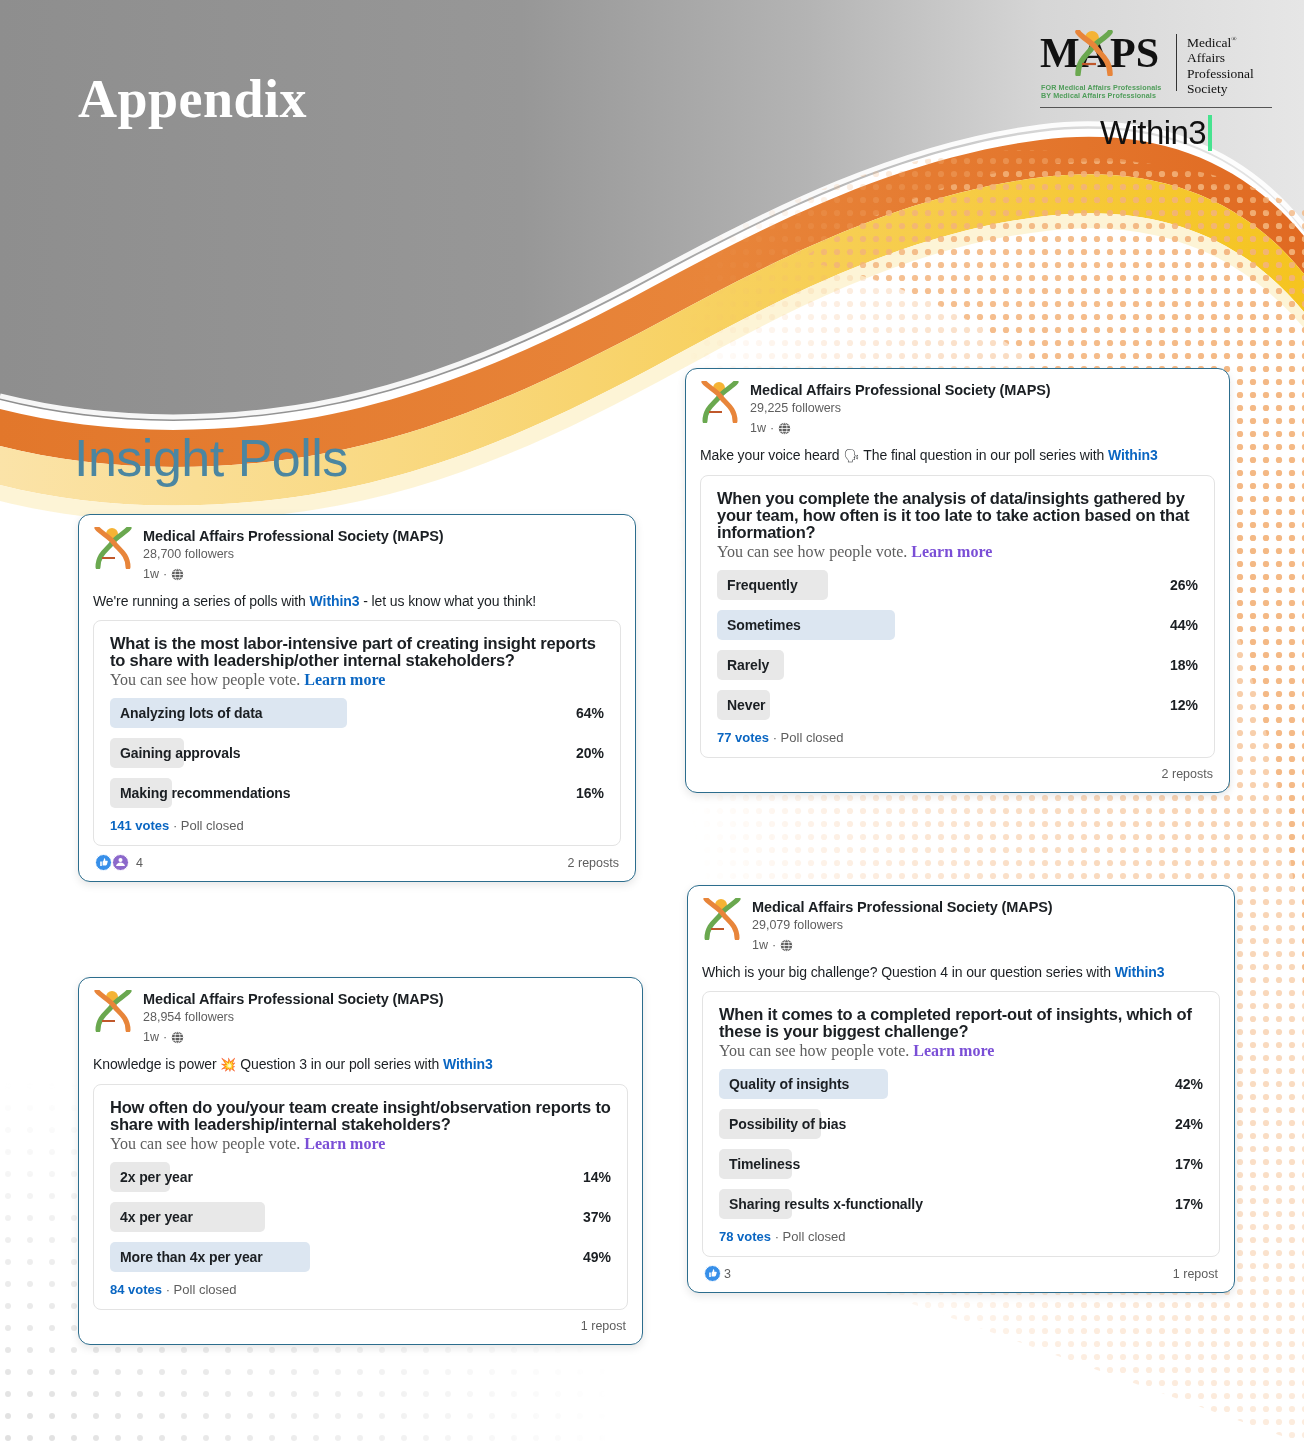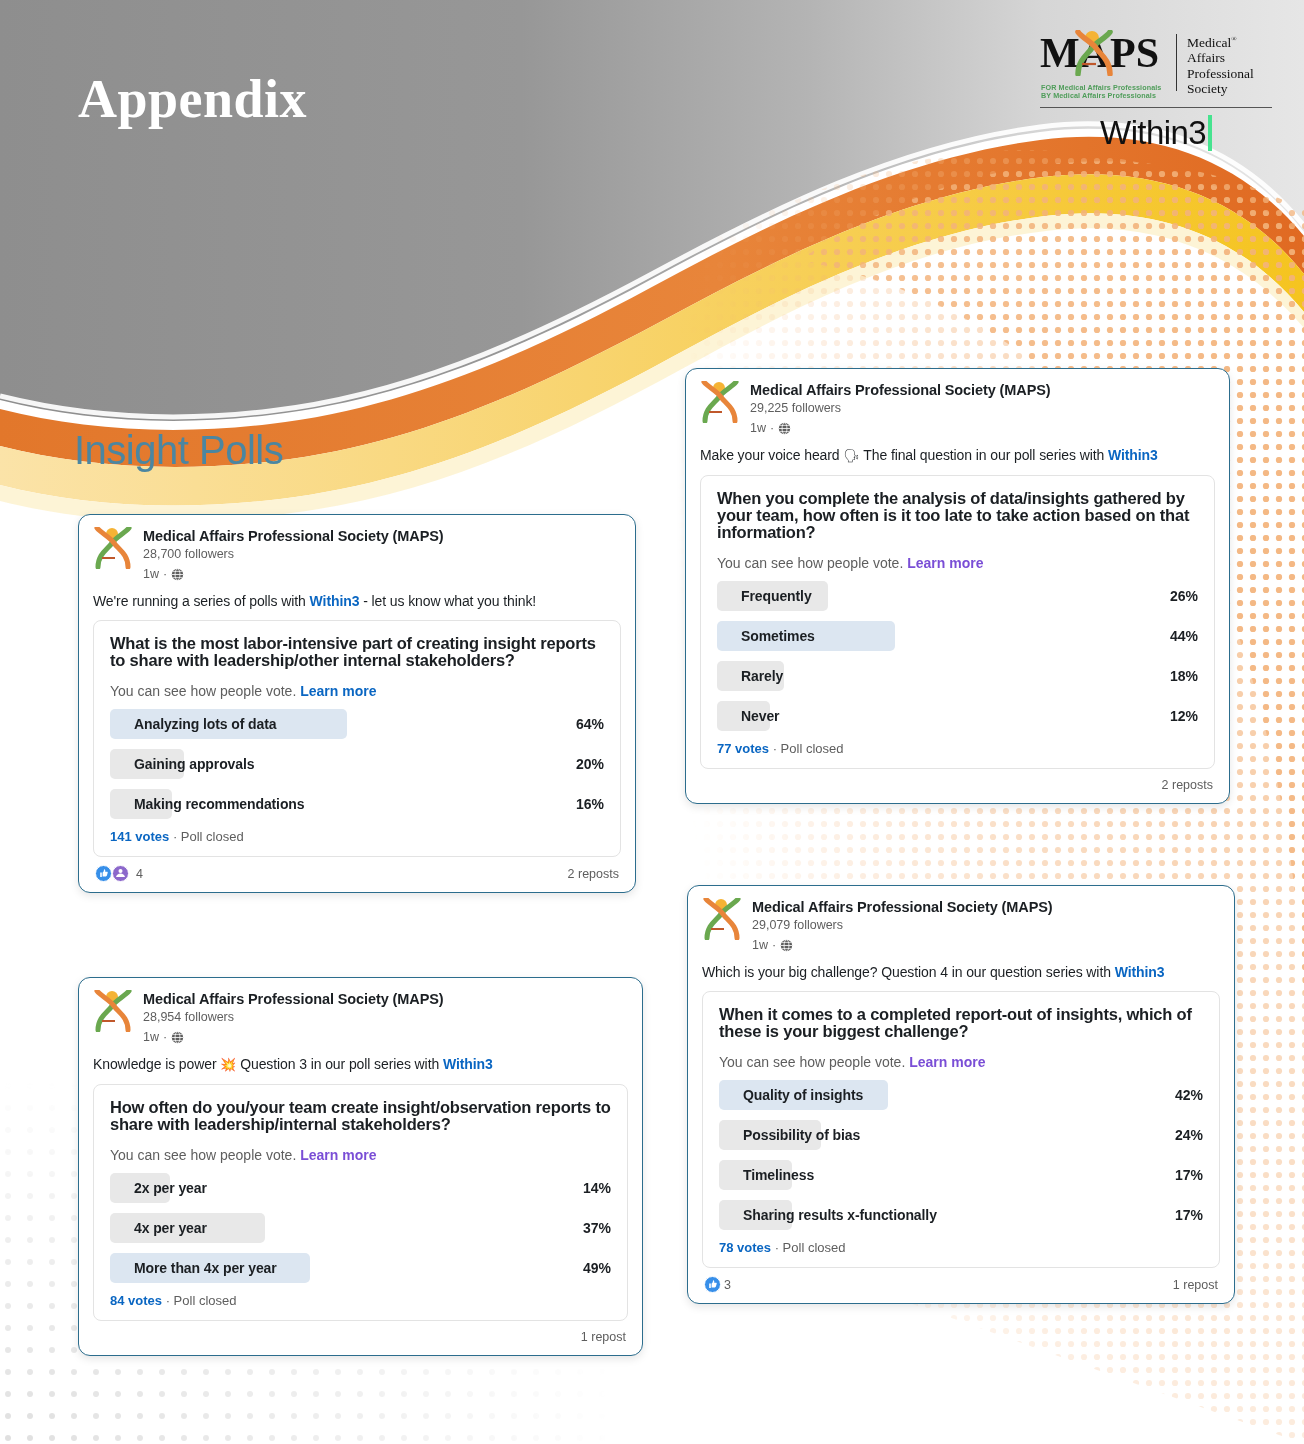--- a/index.html
+++ b/index.html
@@ -27,21 +27,21 @@
     font-weight: bold;
     color: #ffffff;
     letter-spacing: 0.5px;
     z-index: 6;
   }
 
   #insight-polls-title {
     position: absolute;
     left: 74px; top: 428px;
     font-family: "Liberation Sans", sans-serif;
-    font-size: 40px;
+    font-size: 52px;
     font-weight: 400;
     color: #4b86a1;
     letter-spacing: -0.5px;
     z-index: 6;
   }
 
   
   #logo-lockup {
     position: absolute;
     right: 32px; top: 32px;
@@ -121,41 +121,41 @@
   .poll-box {
     border: 1px solid #e3e3e3;
     border-radius: 8px;
     margin-top: 9px;
     padding: 14px 16px 12px 16px;
   }
   .poll-q {
     font-size: 16.5px; font-weight: bold; color: #1b1f23; line-height: 17px;
     letter-spacing: -0.2px;
   }
-  .poll-sub { font-size: 14px; color: #5e5e5e; margin-top: 14px; line-height: 16px; }
+  .poll-sub { font-size: 16px; color: #5e5e5e; margin-top: 3px; line-height: 16px; font-family: Liberation Serif, serif; }
   .poll-sub .learn { font-weight: bold; }
   .poll-sub .learn.blue { color: #0a66c2; }
   .poll-sub .learn.violet { color: #7a4ed6; }
 
   .poll-opts { margin-top: 10px; }
   .poll-opt {
     position: relative;
     display: flex; align-items: center; justify-content: space-between;
     height: 30px; margin-bottom: 10px;
   }
   .poll-bar {
     position: absolute; left: 0; top: 0; height: 30px;
     border-radius: 5px; z-index: 0;
   }
   .poll-bar.win { background: #dce6f1; }
   .poll-bar.norm { background: #e8e8e8; }
   .poll-label {
     position: relative; z-index: 1;
     font-size: 14px; font-weight: bold; color: #1b1f23;
-    padding-left: 24px; letter-spacing: -0.1px;
+    padding-left: 10px; letter-spacing: -0.1px;
   }
   .poll-pct {
     position: relative; z-index: 1;
     font-size: 14px; font-weight: bold; color: #1b1f23;
   }
 
   .poll-foot { font-size: 13px; color: #5e5e5e; margin-top: 4px; }
   .poll-foot .votes { color: #0a66c2; font-weight: bold; }
 
   .li-footer {

